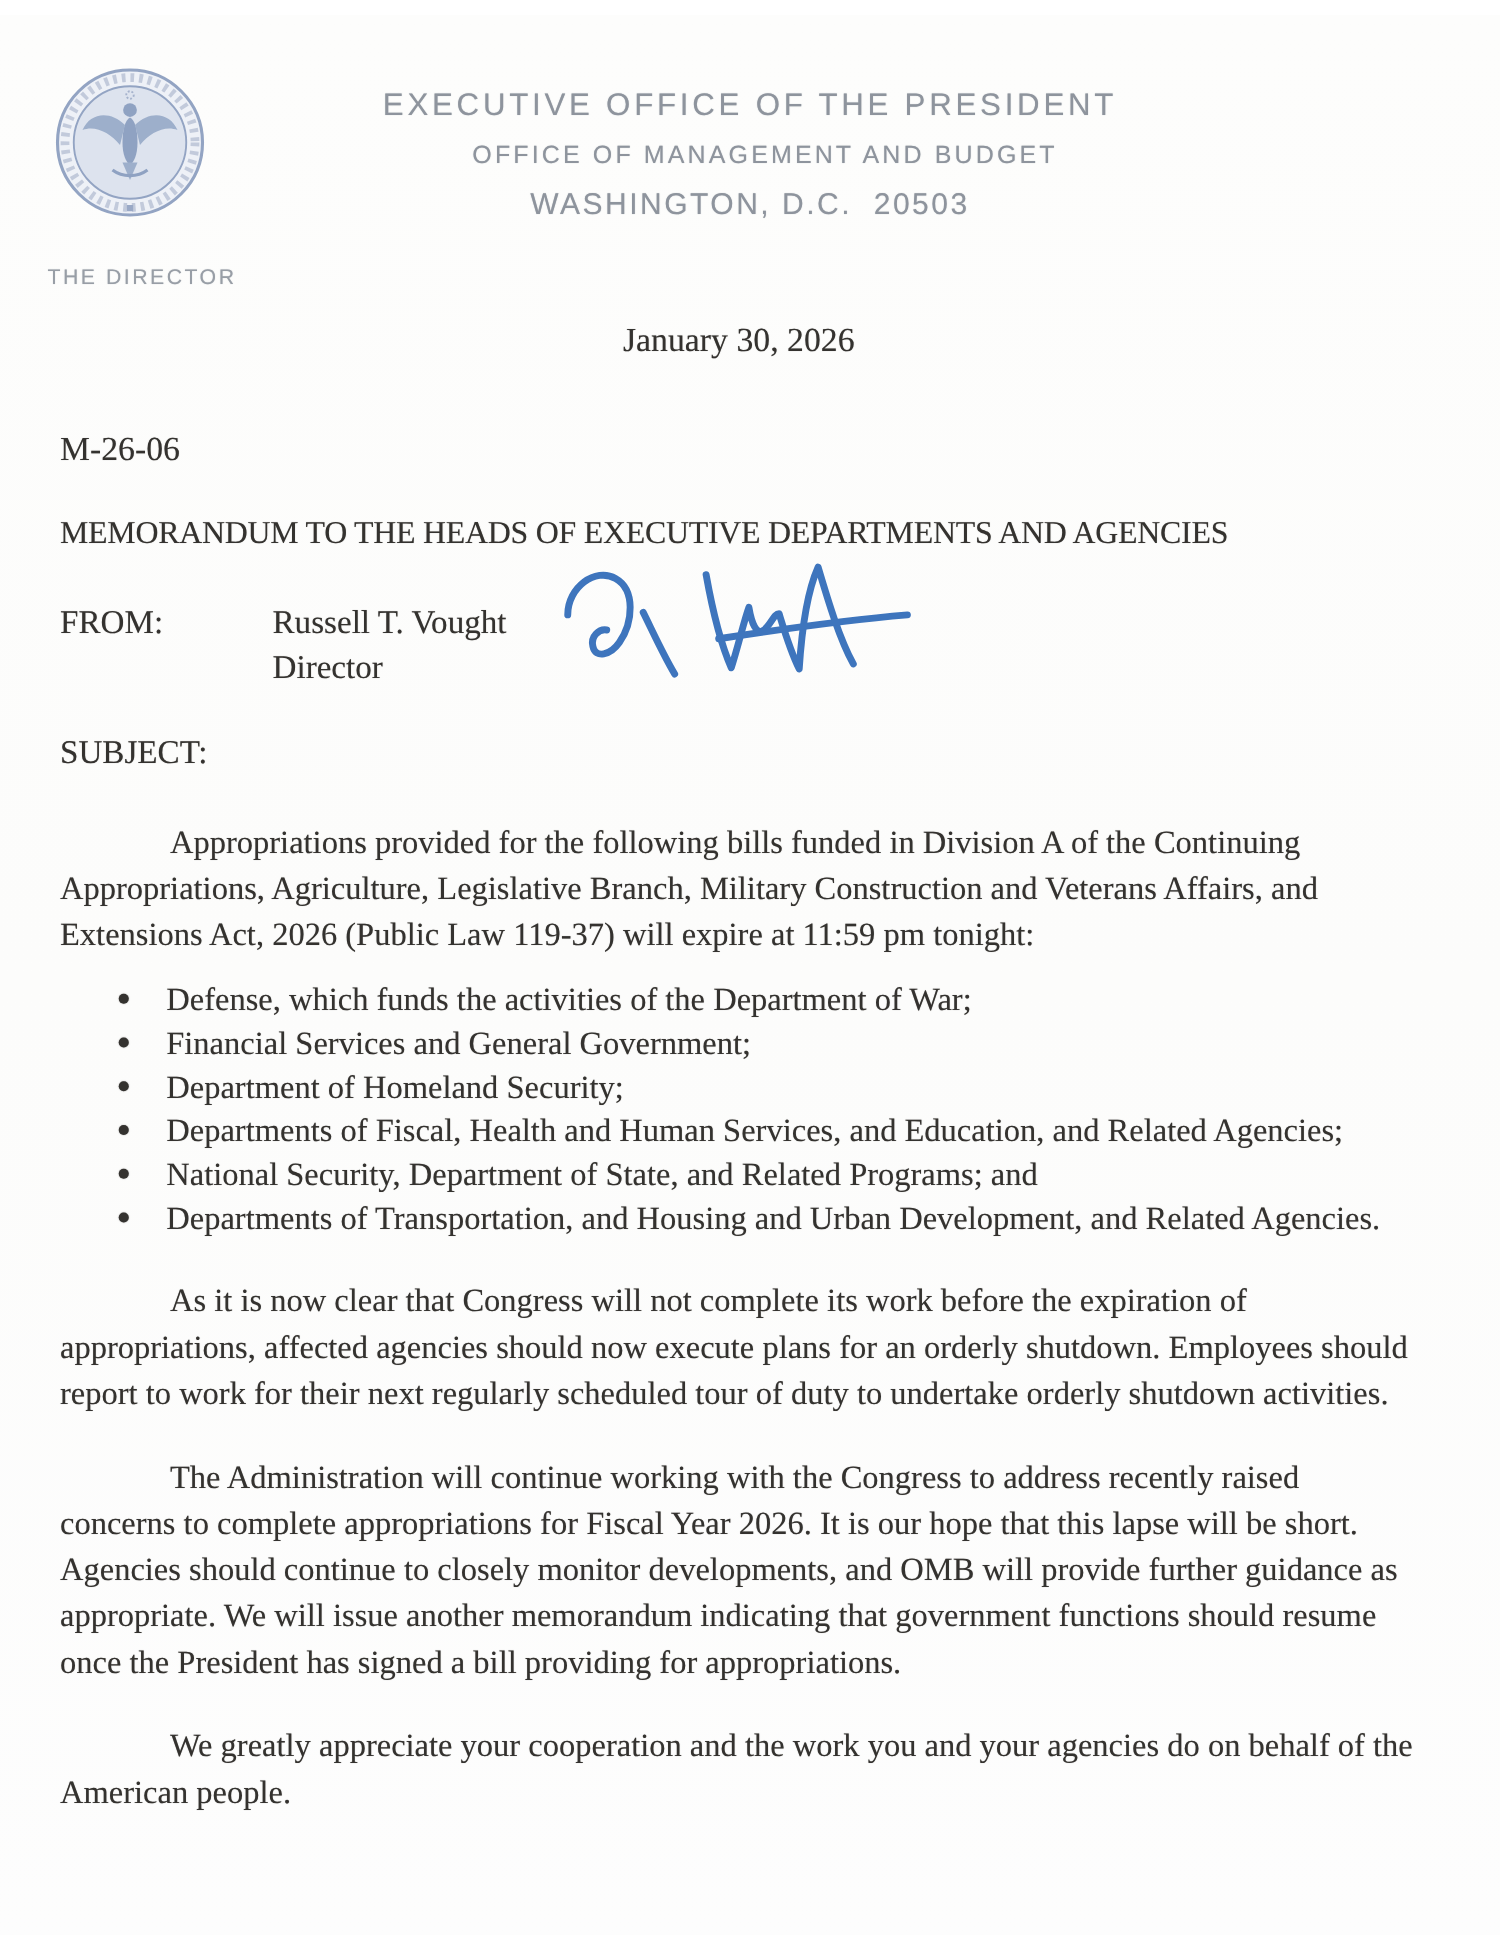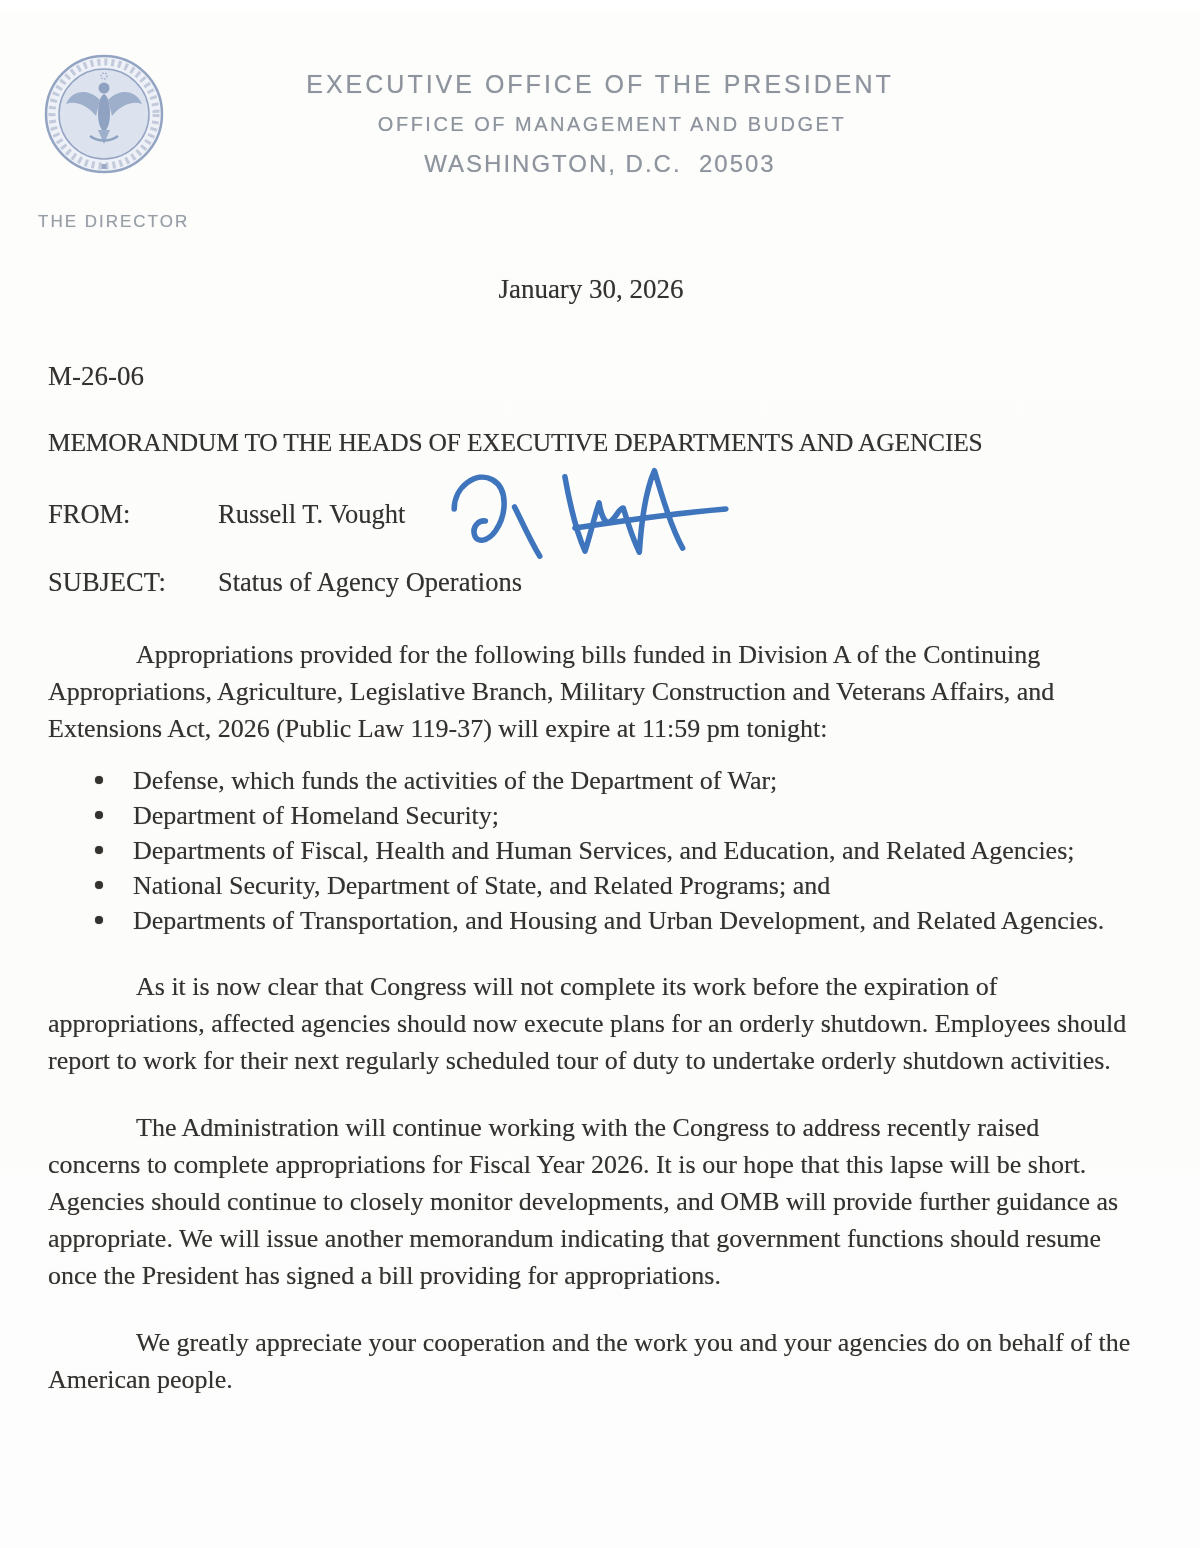--- a/index.html
+++ b/index.html
@@ -45,21 +45,21 @@
     top: 200px;
     font-family: "Liberation Sans", sans-serif;
     font-size: 17px;
     letter-spacing: 2px;
     color: #989ea6;
     text-shadow: 0 0 0.8px rgba(152,158,166,0.6);
   }
   
   .content {
     position: absolute;
-    top: 262px;
+    top: 245px;
     left: 48px;
     width: 1086px;
     font-size: 26px;
   }
   .date-line {
     text-align: center;
     font-size: 27px;
   }
   .memo-number {
     margin-top: 56px;
@@ -153,41 +153,42 @@
     <div class="date-line">January 30, 2026</div>
 
     <div class="memo-number">M-26-06</div>
 
     <h1 class="memo-heading">MEMORANDUM TO THE HEADS OF EXECUTIVE DEPARTMENTS AND AGENCIES</h1>
 
     <div class="meta-row from-row">
       <span>FROM:</span>
       <span>
         <div>Russell T. Vought</div>
+        <div>Director</div>
       </span>
 
       <svg class="signature" viewBox="0 0 310 120" aria-hidden="true">
         <g fill="none" stroke="#2e6ab8" stroke-width="5.5" stroke-linecap="round" stroke-linejoin="round" opacity="0.92">
           <path d="M28,46 C28,24 50,8 66,17 C82,26 80,52 69,68 C62,78 50,81 48,71 C46,63 53,57 59,58"></path>
           <path d="M88,44 C95,58 103,76 113,93"></path>
           <path d="M138,14 C143,42 150,70 158,88 C164,69 168,51 172,40 C174,52 178,63 184,58 C190,53 192,45 196,45 C200,58 205,75 212,89 C214,58 219,26 227,8 C235,35 244,65 255,85"></path>
           <path d="M148,65 C200,57 250,50 298,46"></path>
         </g>
       </svg>
     </div>
 
     <div class="meta-row subject-row">
       <span>SUBJECT:</span>
-      <span>Status of Agency Operations</span>
     </div>
 
     <p class="para para-first">Appropriations provided for the following bills funded in Division A of the Continuing Appropriations, Agriculture, Legislative Branch, Military Construction and Veterans Affairs, and Extensions Act, 2026 (Public Law 119-37) will expire at 11:59 pm tonight:</p>
 
     <ul class="bullet-list">
       <li>Defense, which funds the activities of the Department of War;</li>
+      <li>Financial Services and General Government;</li>
       <li>Department of Homeland Security;</li>
       <li>Departments of Fiscal, Health and Human Services, and Education, and Related Agencies;</li>
       <li>National Security, Department of State, and Related Programs; and</li>
       <li>Departments of Transportation, and Housing and Urban Development, and Related Agencies.</li>
     </ul>
 
     <p class="para">As it is now clear that Congress will not complete its work before the expiration of appropriations, affected agencies should now execute plans for an orderly shutdown. Employees should report to work for their next regularly scheduled tour of duty to undertake orderly shutdown activities.</p>
 
     <p class="para">The Administration will continue working with the Congress to address recently raised concerns to complete appropriations for Fiscal Year 2026. It is our hope that this lapse will be short. Agencies should continue to closely monitor developments, and OMB will provide further guidance as appropriate. We will issue another memorandum indicating that government functions should resume once the President has signed a bill providing for appropriations.</p>
 

